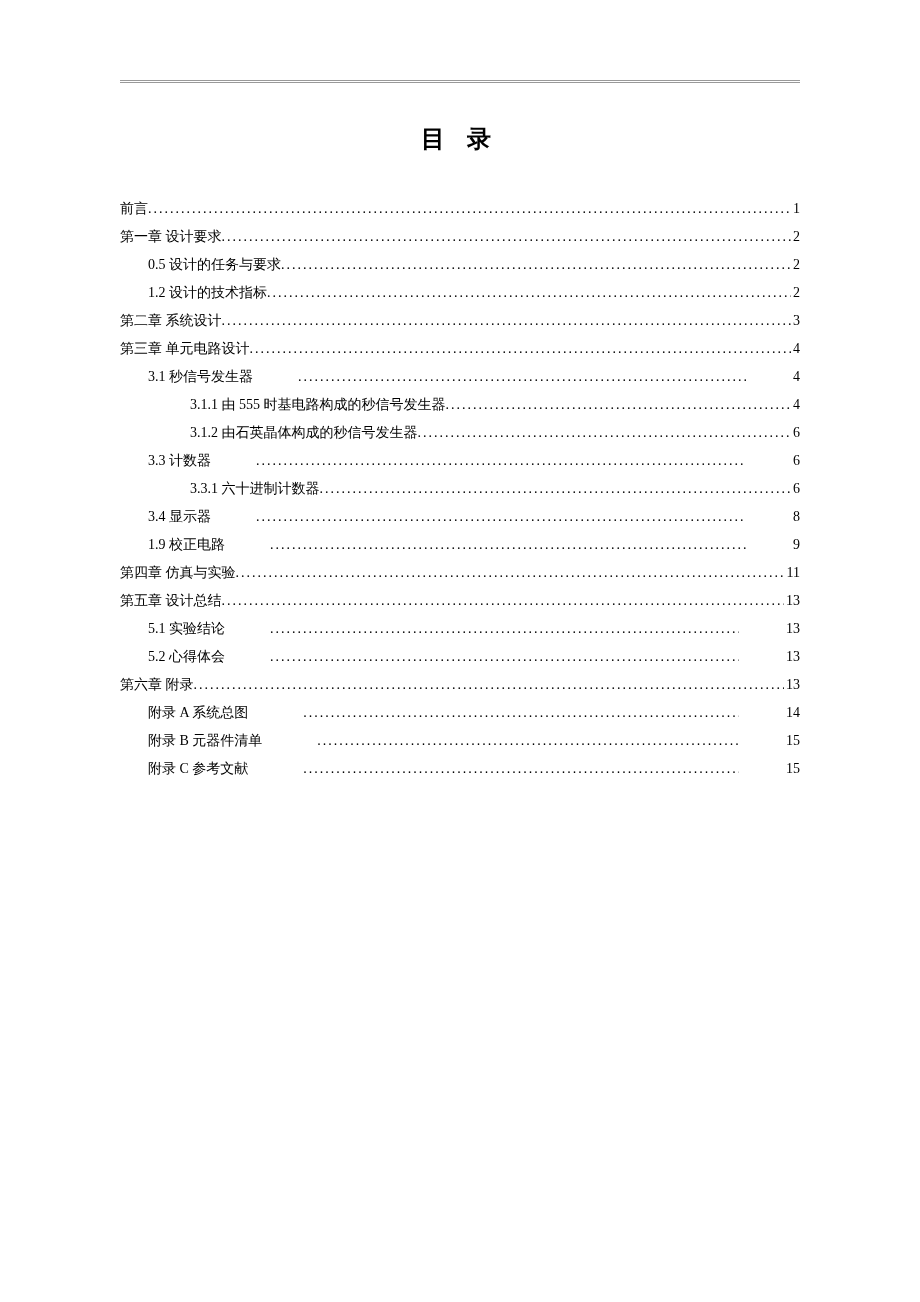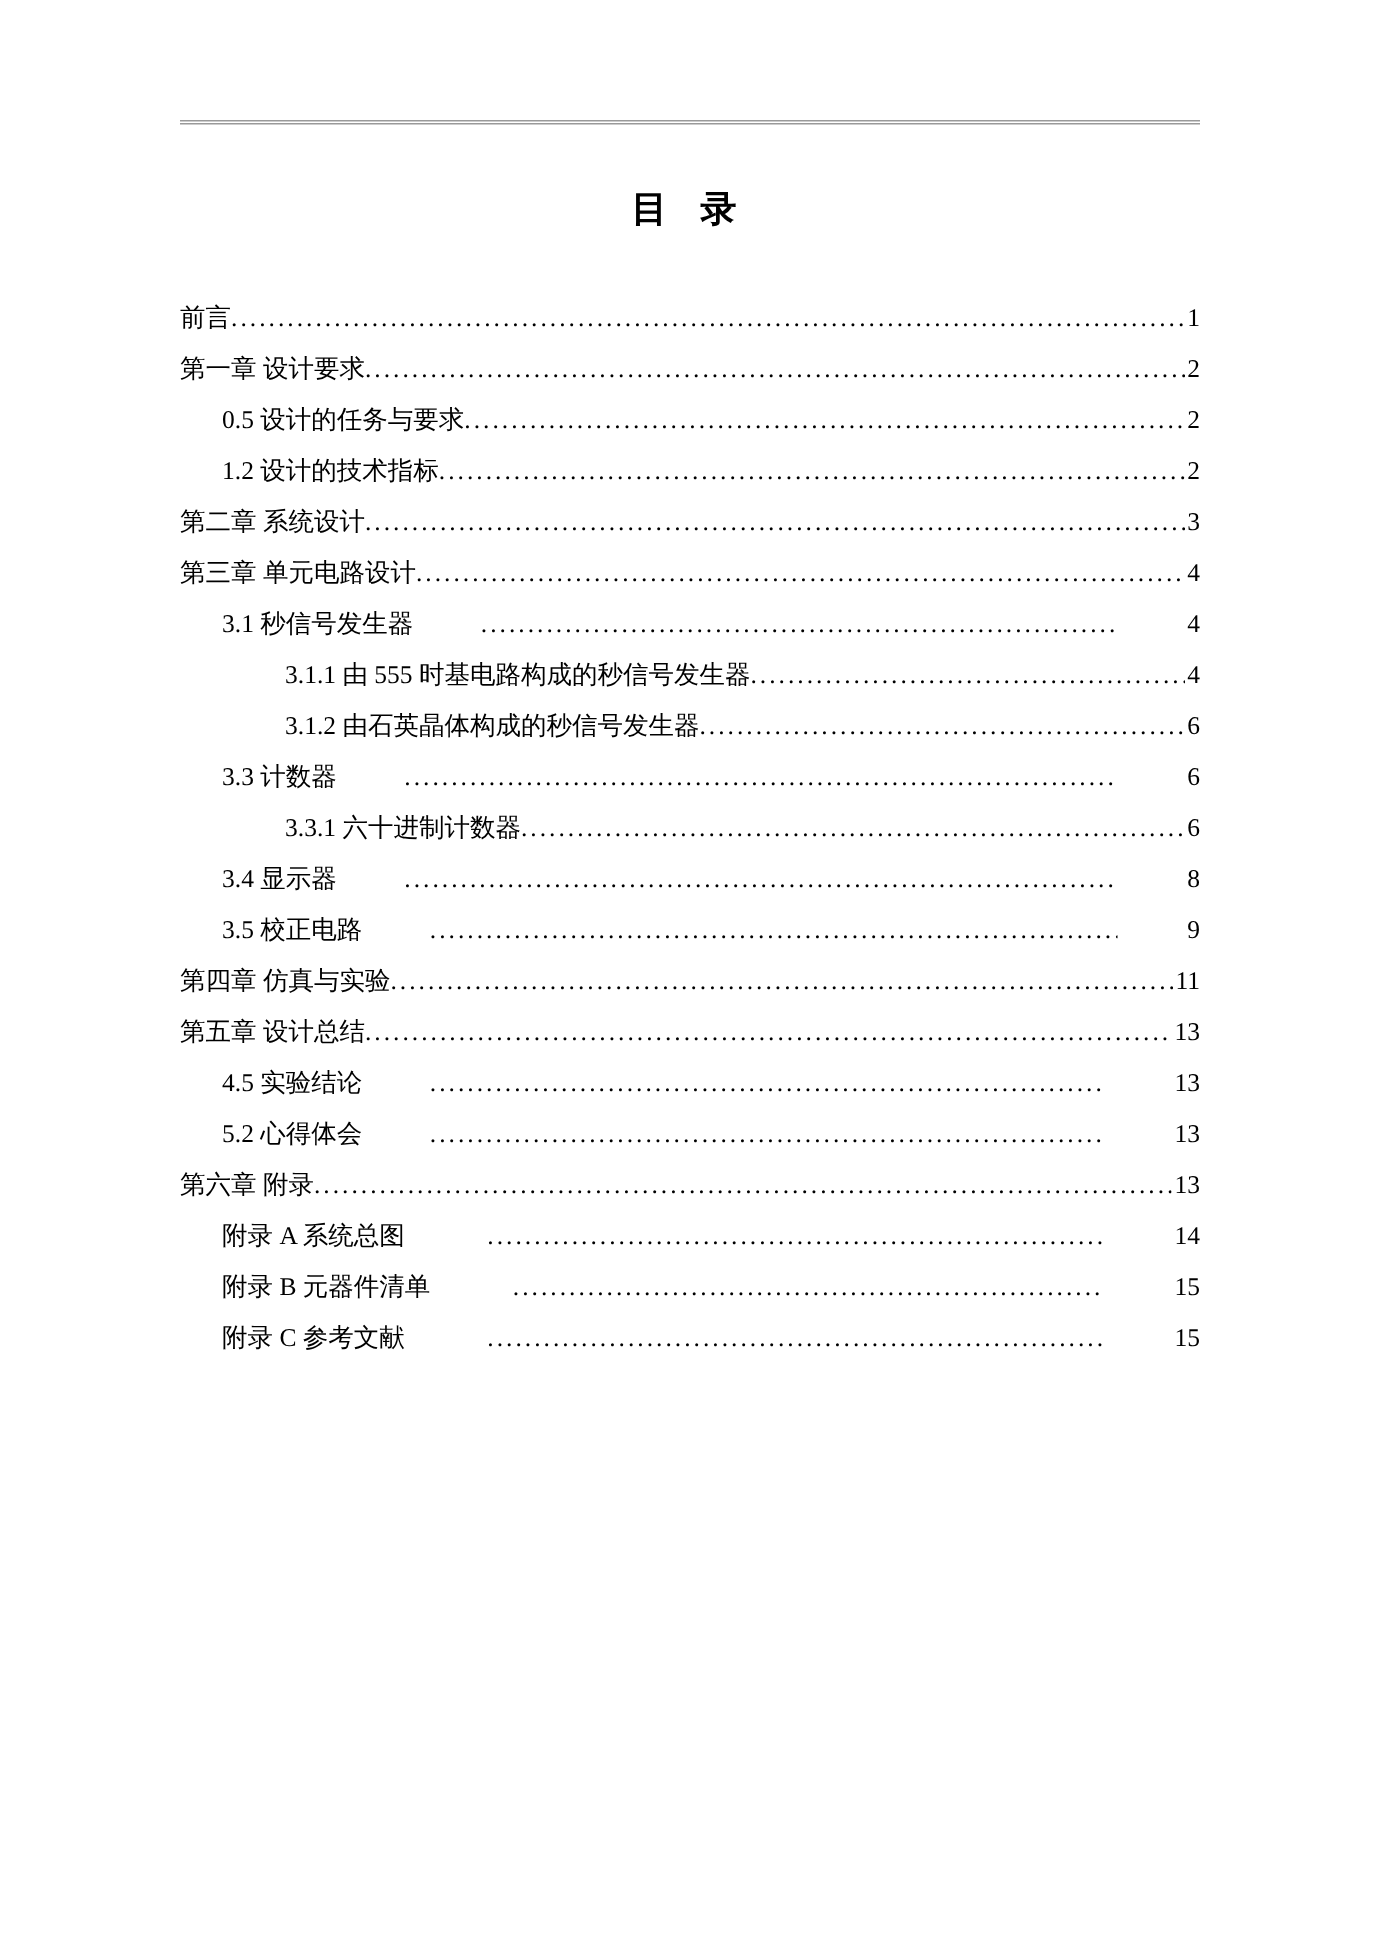--- a/index.html
+++ b/index.html
@@ -23,21 +23,21 @@
     }
     .title {
       text-align: center;
       font-size: 24px;
       font-weight: bold;
       letter-spacing: 8px;
       margin-bottom: 40px;
       font-family: "SimSun", "宋体", serif;
     }
     .toc {
-      font-size: 17px;
+      font-size: 14px;
       line-height: 2;
     }
     .toc-row {
       display: flex;
       align-items: baseline;
       white-space: nowrap;
     }
     .toc-label {
       flex-shrink: 0;
     }
@@ -123,36 +123,36 @@
     <span class="toc-label">3.3.1  六十进制计数器</span>
     <span class="toc-dots"></span>
     <span class="toc-page">6</span>
   </div>
   <div class="toc-row indent-2">
     <span class="toc-label">3.4  显示器</span>
     <span class="toc-dots"></span>
     <span class="toc-page">8</span>
   </div>
   <div class="toc-row indent-2">
-    <span class="toc-label">3.5  校正电路</span>
+    <span class="toc-label">1.9  校正电路</span>
     <span class="toc-dots"></span>
     <span class="toc-page">9</span>
   </div>
   <div class="toc-row indent-0">
     <span class="toc-label chapter-label">第四章   仿真与实验</span>
     <span class="toc-dots"></span>
     <span class="toc-page">11</span>
   </div>
   <div class="toc-row indent-0">
     <span class="toc-label chapter-label">第五章   设计总结</span>
     <span class="toc-dots"></span>
     <span class="toc-page">13</span>
   </div>
   <div class="toc-row indent-2">
-    <span class="toc-label">4.5  实验结论</span>
+    <span class="toc-label">5.1  实验结论</span>
     <span class="toc-dots"></span>
     <span class="toc-page">13</span>
   </div>
   <div class="toc-row indent-2">
     <span class="toc-label">5.2 心得体会</span>
     <span class="toc-dots"></span>
     <span class="toc-page">13</span>
   </div>
   <div class="toc-row indent-0">
     <span class="toc-label chapter-label">第六章   附录</span>

